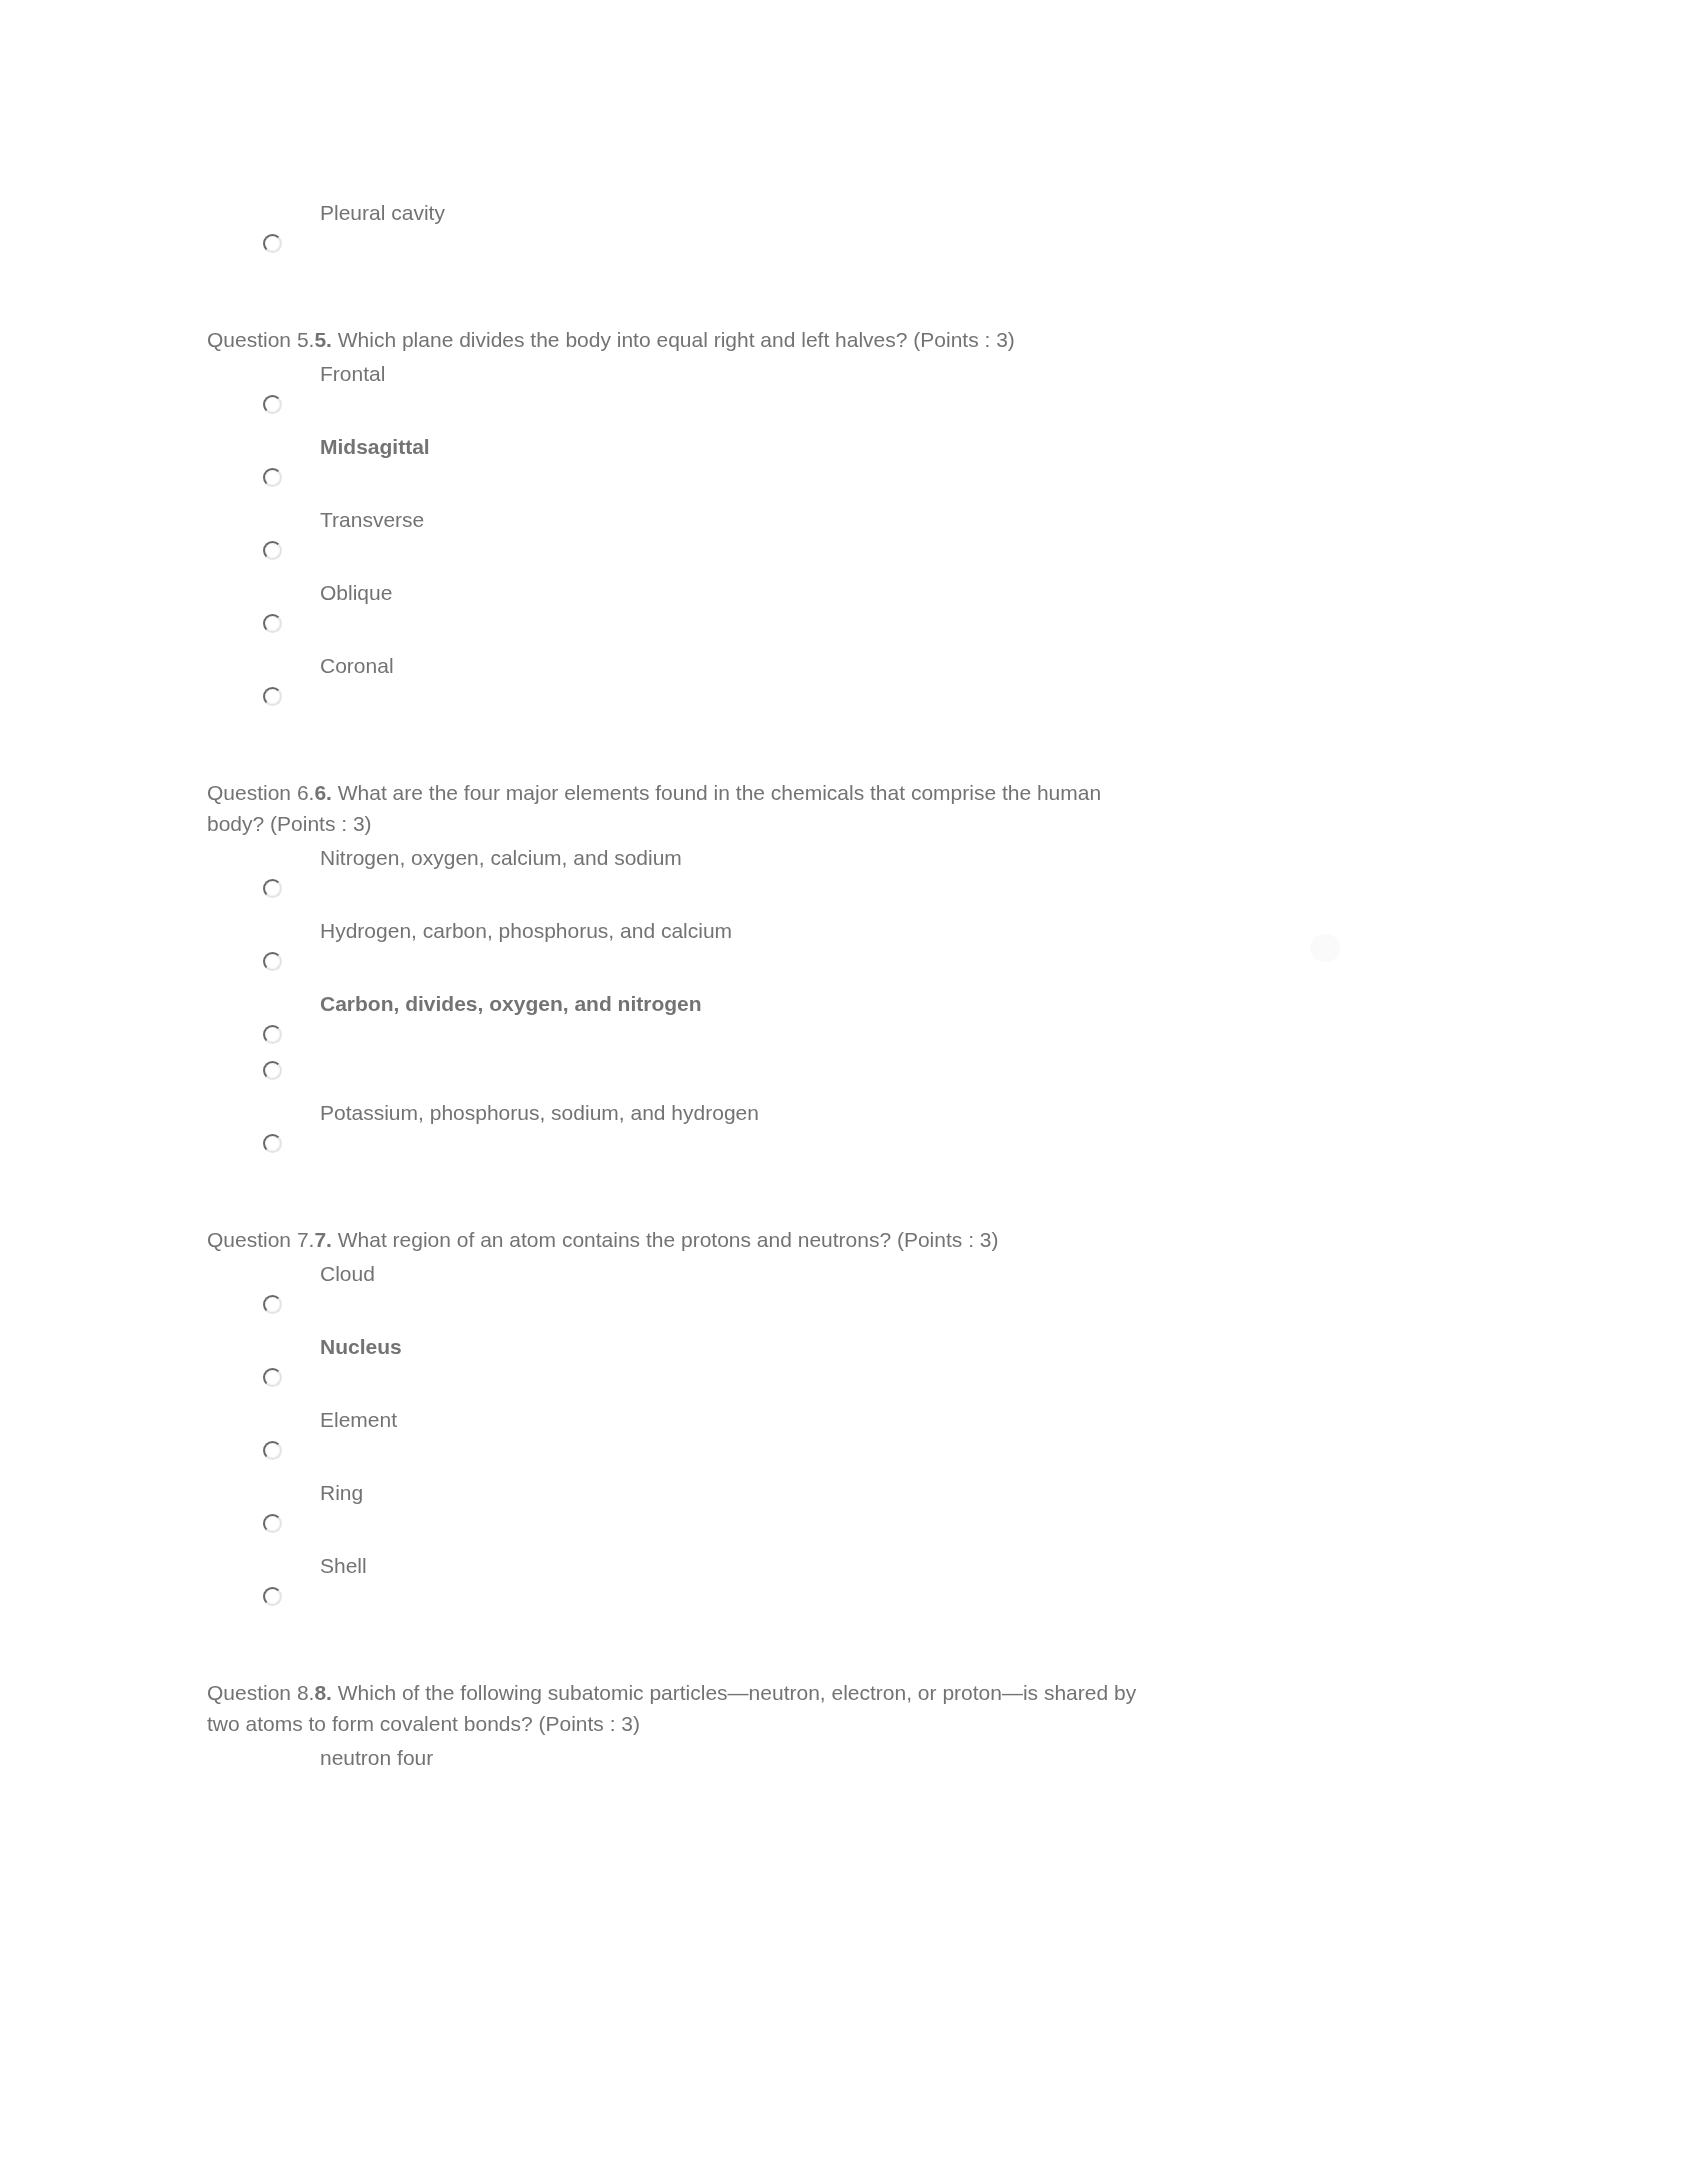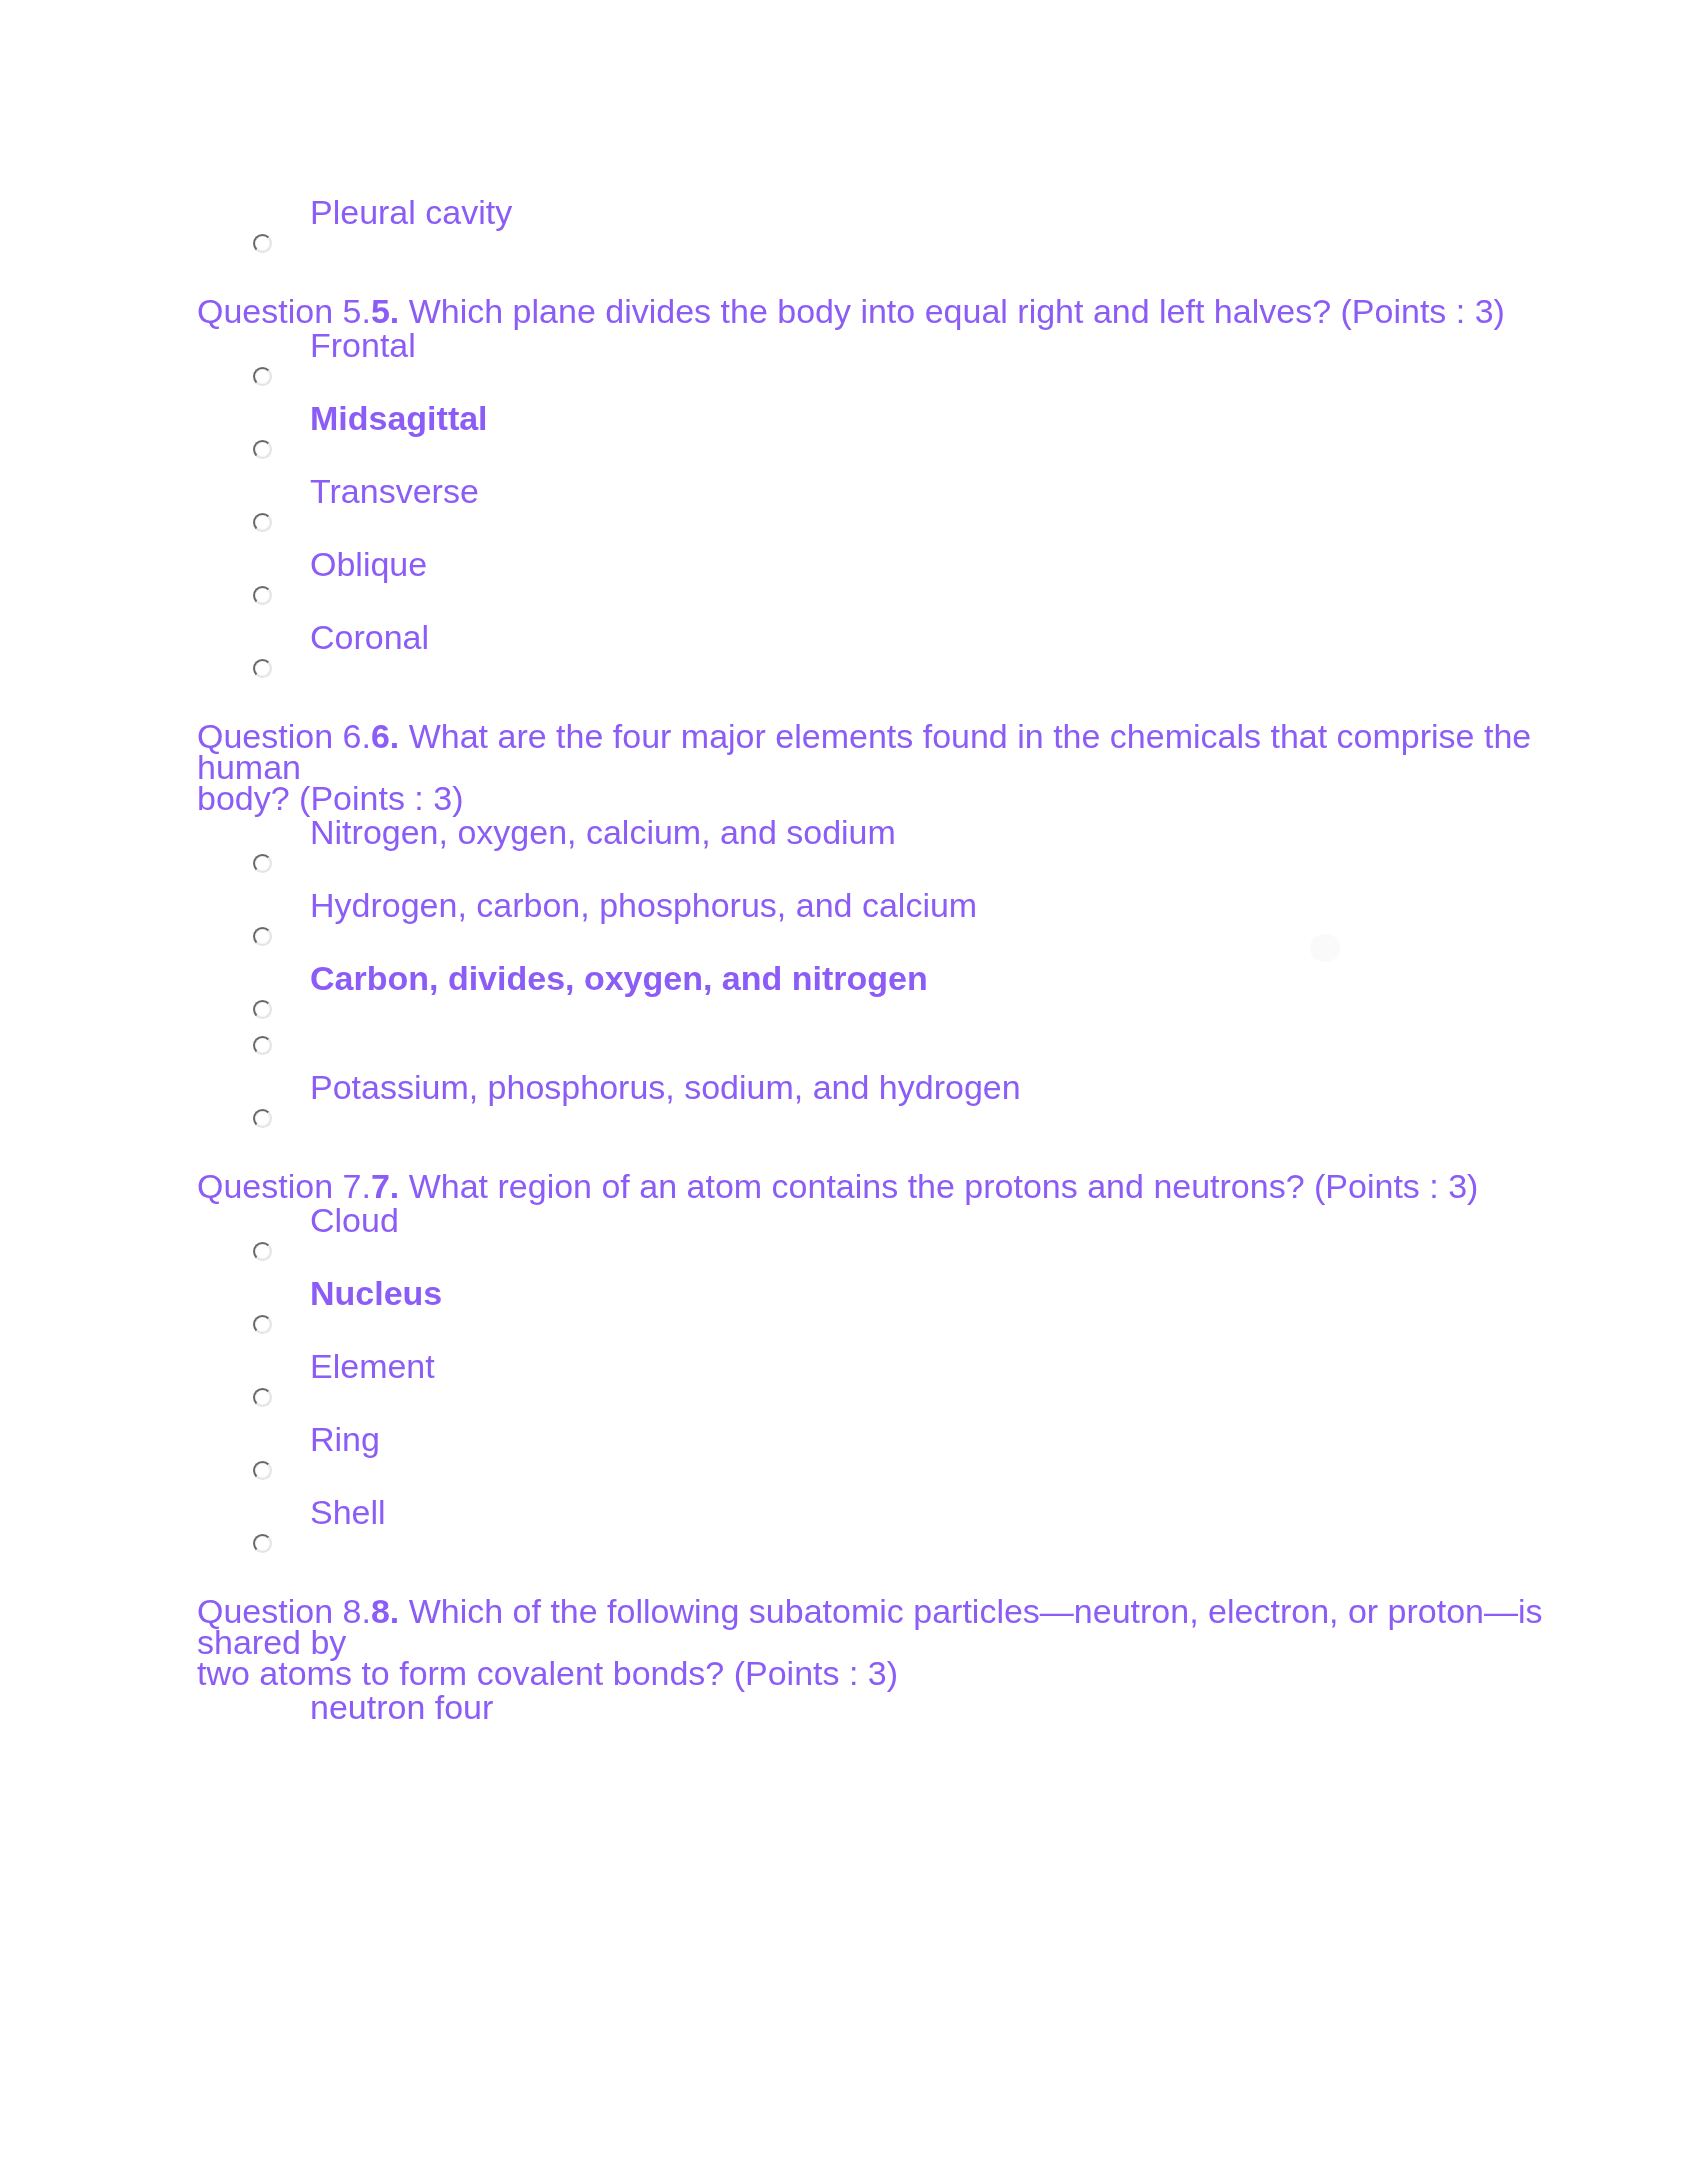--- a/index.html
+++ b/index.html
@@ -4,28 +4,28 @@
 <style>
   html,body{margin:0;padding:0;}
   body{
     width:1683px;height:2178px;
     background:#ffffff;
     position:relative;
     overflow:hidden;
   }
   .content{
     position:absolute;
-    left:197px;top:197px;
+    left:207px;top:197px;
     width:1445px;
     font-family:"Liberation Sans","DejaVu Sans",sans-serif;
-    font-size:34px;
+    font-size:21px;
     line-height:31px;
-    color:#8b5cf6;
+    color:#737373;
   }
-  .question{margin-top:43px;}
+  .question{margin-top:71px;}
   .q-title{margin-bottom:3px;}
   .q-num{font-weight:bold;}
   .option{margin-bottom:17px;}
   .option .label{margin-left:113px;}
   .option .label.bold{font-weight:bold;}
   .radio{
     display:block;
     box-sizing:border-box;
     width:19px;height:19px;
     margin:6px 0 0 56px;

